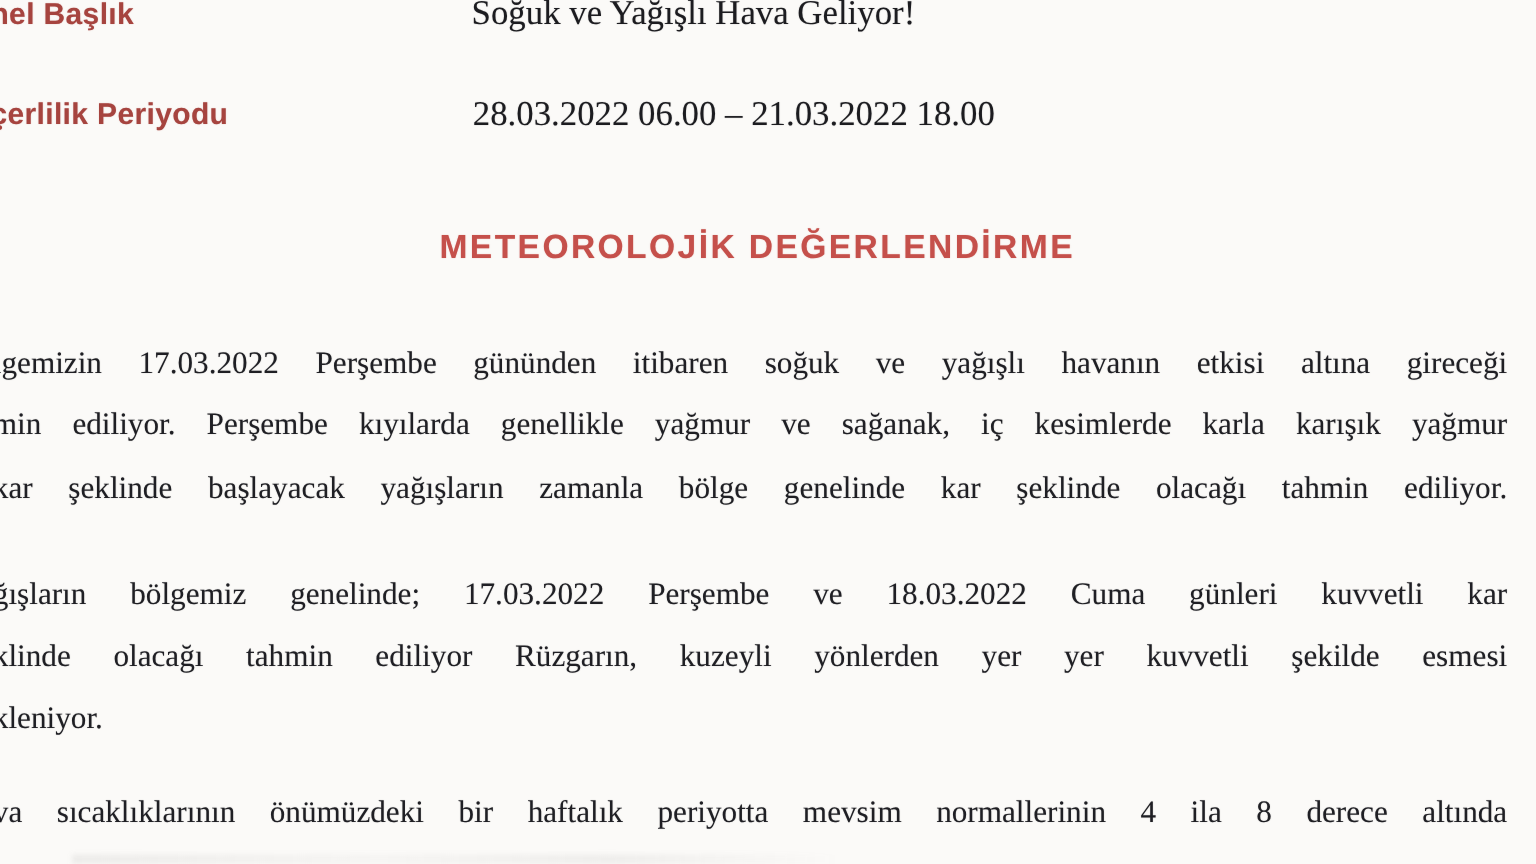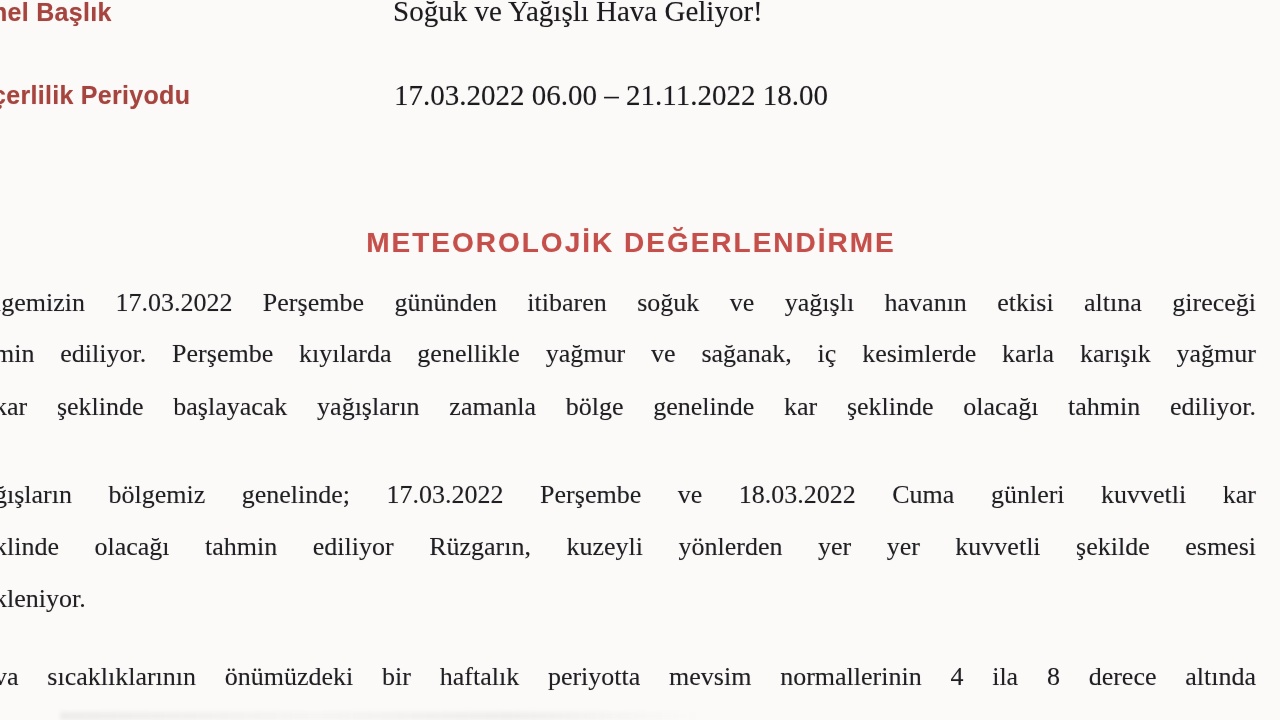--- a/index.html
+++ b/index.html
@@ -25,21 +25,21 @@
     white-space:nowrap; text-shadow:0 0 1px rgba(0,0,0,.30);
   }
   .r1v{left:393px; top:-5px;}
   .r2v{left:394px; top:79px;}
   
   .heading{
     position:absolute; top:190px; left:0; width:1262px;
     text-align:center;
     font-family:"Liberation Sans", sans-serif;
     font-weight:700; font-size:28px; letter-spacing:2px;
-    color:#c5504b; text-shadow:0 0 1px rgba(197,80,75,.42);margin-top:37px;
+    color:#c5504b; text-shadow:0 0 1px rgba(197,80,75,.42);
   }
   
   .bline{
     position:absolute; left:-6px; width:1262px;
     font-size:26px; line-height:36px;
     white-space:nowrap; color:#1f1f24;
     text-shadow:0 0 1px rgba(0,0,0,.28);
   }
   .just{white-space:normal; text-align:justify; text-align-last:justify; -moz-text-align-last:justify;}
   .bl1{top:285px;} .bl2{top:336px;} .bl3{top:389px;}
@@ -56,21 +56,21 @@
 <body>
 
 <div class="page">
 
   <span class="flabel r1l">nel Başlık</span>
 
   <span class="fvalue r1v">Soğuk ve Yağışlı Hava Geliyor!</span>
 
   <span class="flabel r2l">çerlilik Periyodu</span>
 
-  <span class="fvalue r2v">17.03.2022 06.00 – 21.11.2022 18.00</span>
+  <span class="fvalue r2v">28.03.2022 06.00 – 21.03.2022 18.00</span>
 
   <div class="heading">METEOROLOJİK DEĞERLENDİRME</div>
 
   <div class="bline just bl1">lgemizin 17.03.2022 Perşembe gününden itibaren soğuk ve yağışlı havanın etkisi altına gireceği</div>
   <div class="bline just bl2">min ediliyor. Perşembe kıyılarda genellikle yağmur ve sağanak, iç kesimlerde karla karışık yağmur</div>
   <div class="bline just bl3">kar şeklinde başlayacak yağışların zamanla bölge genelinde kar şeklinde olacağı tahmin ediliyor.</div>
   <div class="bline just bl4">ğışların bölgemiz genelinde; 17.03.2022 Perşembe ve 18.03.2022 Cuma günleri kuvvetli kar</div>
   <div class="bline just bl5">klinde olacağı tahmin ediliyor Rüzgarın, kuzeyli yönlerden yer yer kuvvetli şekilde esmesi</div>
   <div class="bline bl6">kleniyor.</div>
   <div class="bline just bl7">va sıcaklıklarının önümüzdeki bir haftalık periyotta mevsim normallerinin 4 ila 8 derece altında</div>

